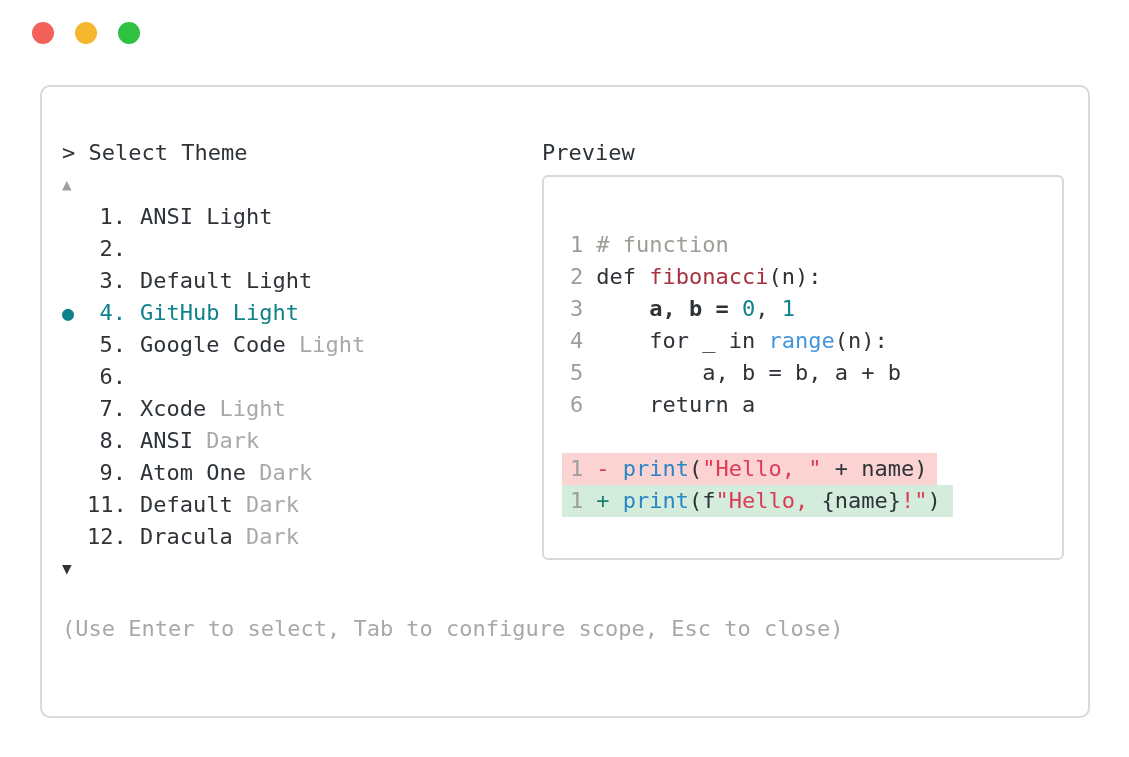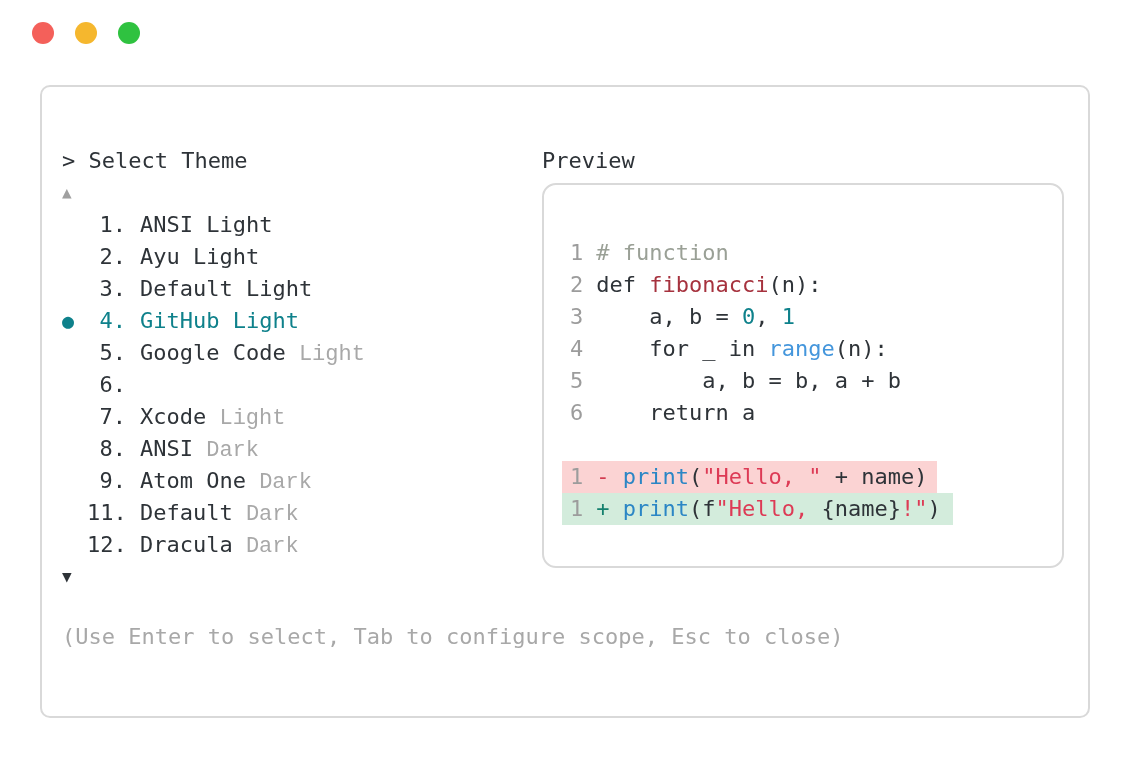--- a/index.html
+++ b/index.html
@@ -10,49 +10,49 @@
   .light { width:22px; height:22px; border-radius:50%; }
   .light.red    { background:var(--traffic-red); }
   .light.yellow { background:var(--traffic-yellow); }
   .light.green  { background:var(--traffic-green); }
 
   .window {
     position:absolute; left:40px; top:85px; width:1050px; height:633px;
     border:2px solid var(--border); border-radius:10px;
     padding:50px 24px 0 20px; background:#fff;
   }
-  .main-row { display:flex;margin-top:8px; }
+  .main-row { display:flex; }
   .left-pane { width:480px; flex:none; }
 
   .prompt, .preview-title {
     font-size:22px; line-height:32px; color:var(--text); white-space:pre;
   }
   .scroll-row { height:32px; display:flex; align-items:center; }
   .arrow { font-size:16px; line-height:1; }
   .arrow.up   { color:var(--arrow-dim); }
   .arrow.down { color:var(--text); }
 
   .theme-list { }
   .theme-item { display:flex; height:32px; line-height:32px; font-size:22px; color:var(--text); }
   .theme-item .marker { width:25px; flex:none; color:var(--accent); font-size:20px; }
   .theme-item .num    { width:39px; flex:none; text-align:right; white-space:pre; }
   .theme-item .label  { margin-left:14px; white-space:pre;text-align:center; }
-  .theme-item .dim    { color:var(--dim);font-family:Liberation Mono, monospace; }
+  .theme-item .dim    { color:var(--dim); }
   .theme-item.selected .num,
   .theme-item.selected .label { color:var(--accent); }
 
   .help {
     margin-top:28px; font-size:22px; line-height:32px;
     color:var(--dim); white-space:pre;
   }
 
   .right-pane { flex:1; }
   .preview-box {
     margin-top:6px; width:522px; height:385px;
-    border:2px solid var(--border); border-radius:14px;
+    border:2px solid var(--border); border-radius:6px;
     padding:52px 12px 0 26px; overflow:hidden; background:#fff;
   }
   .code-line { height:32px; line-height:32px; font-size:22px; white-space:pre; }
   .line-inner { display:inline-block; height:32px; }
   .code-line.removed .line-inner { background:var(--removed-bg); margin-left:-8px; padding:0 10px 0 8px; }
   .code-line.added   .line-inner { background:var(--added-bg);   margin-left:-8px; padding:0 12px 0 8px; }
   .ln { display:inline-block; min-width:13px; margin-right:13px; color:var(--line-number); }
 </style>
 </head>
 <body>
@@ -73,21 +73,20 @@
       </div>
       <div class="theme-list" id="theme-list">
           <div class="theme-item">
             <span class="marker"></span>
             <span class="num">1.</span>
             <span class="label">ANSI Light</span>
           </div>
           <div class="theme-item">
             <span class="marker"></span>
             <span class="num">2.</span>
-            <span class="label">Ayu Light</span>
           </div>
           <div class="theme-item">
             <span class="marker"></span>
             <span class="num">3.</span>
             <span class="label">Default Light</span>
           </div>
           <div class="theme-item selected">
             <span class="marker">●</span>
             <span class="num">4.</span>
             <span class="label">GitHub Light</span>
@@ -131,21 +130,21 @@
         <span class="arrow down">▼</span>
       </div>
       <div class="help">(Use Enter to select, Tab to configure scope, Esc to close)</div>
     </div>
 
     <div class="right-pane">
       <div class="preview-title">Preview</div>
       <div class="preview-box" id="preview-box">
           <div class="code-line"><span class="line-inner"><span class="ln">1</span><span style="color: var(--comment);"># function</span></span></div>
           <div class="code-line"><span class="line-inner"><span class="ln">2</span><span style="color: var(--text);">def </span><span style="color: var(--function);">fibonacci</span><span style="color: var(--text);">(n):</span></span></div>
-          <div class="code-line"><span class="line-inner"><span class="ln">3</span><span style="color: var(--text);">    a, b = </span><span style="color: var(--number);">0</span><span style="color: var(--text);">, </span><span style="color: var(--number);">1</span></span></div>
+          <div class="code-line"><span class="line-inner"><span class="ln">3</span><span style="color: var(--text); font-weight: bold;">    a, b = </span><span style="color: var(--number);">0</span><span style="color: var(--text);">, </span><span style="color: var(--number);">1</span></span></div>
           <div class="code-line"><span class="line-inner"><span class="ln">4</span><span style="color: var(--text);">    for _ in </span><span style="color: var(--builtin);">range</span><span style="color: var(--text);">(n):</span></span></div>
           <div class="code-line"><span class="line-inner"><span class="ln">5</span><span style="color: var(--text);">        a, b = b, a + b</span></span></div>
           <div class="code-line"><span class="line-inner"><span class="ln">6</span><span style="color: var(--text);">    return a</span></span></div>
           <div class="code-line"><span class="line-inner"><span class="ln"></span></span></div>
           <div class="code-line removed"><span class="line-inner"><span class="ln">1</span><span style="color: var(--diff-minus);">- </span><span style="color: var(--call);">print</span><span style="color: var(--text);">(</span><span style="color: var(--string);">"Hello, "</span><span style="color: var(--text);"> + name)</span></span></div>
           <div class="code-line added"><span class="line-inner"><span class="ln">1</span><span style="color: var(--diff-plus);">+ </span><span style="color: var(--call);">print</span><span style="color: var(--text);">(f</span><span style="color: var(--string);">"Hello, </span><span style="color: var(--text);">{name}</span><span style="color: var(--string);">!"</span><span style="color: var(--text);">)</span></span></div>
         </div>
     </div>
 
   </div>

